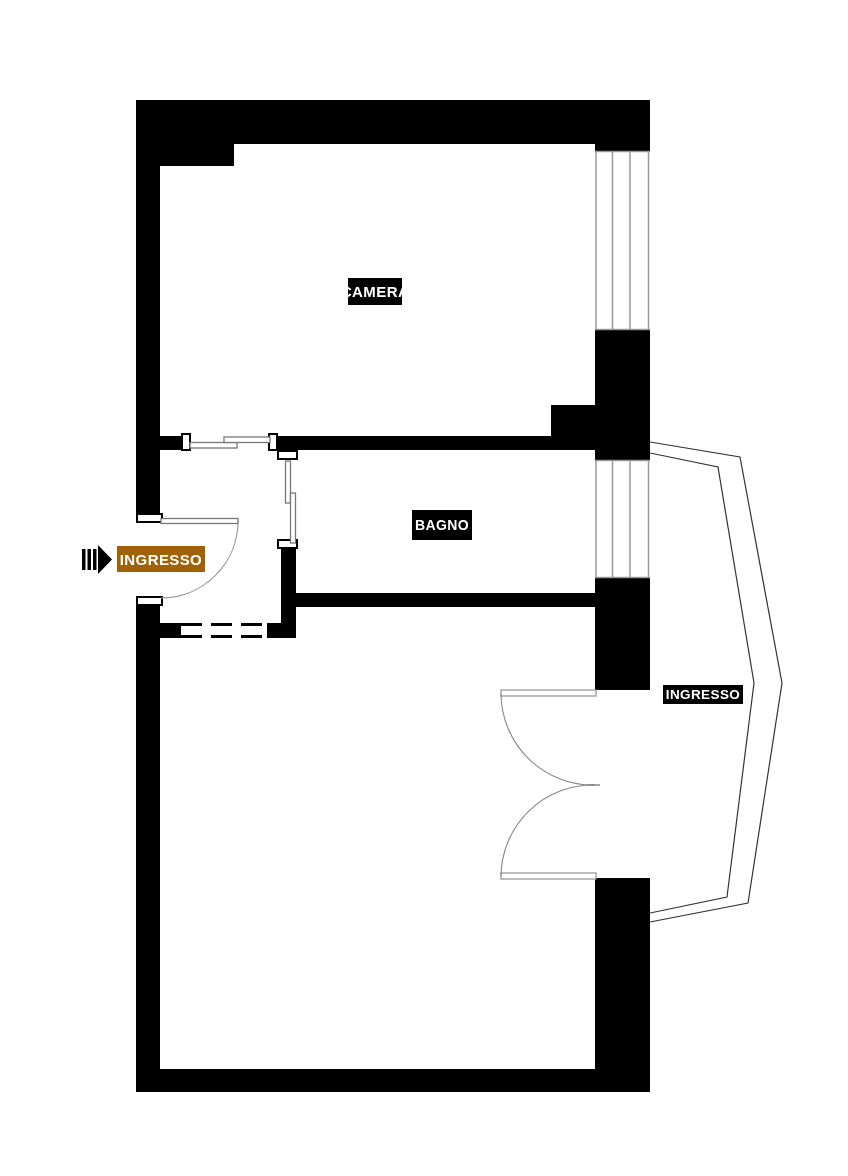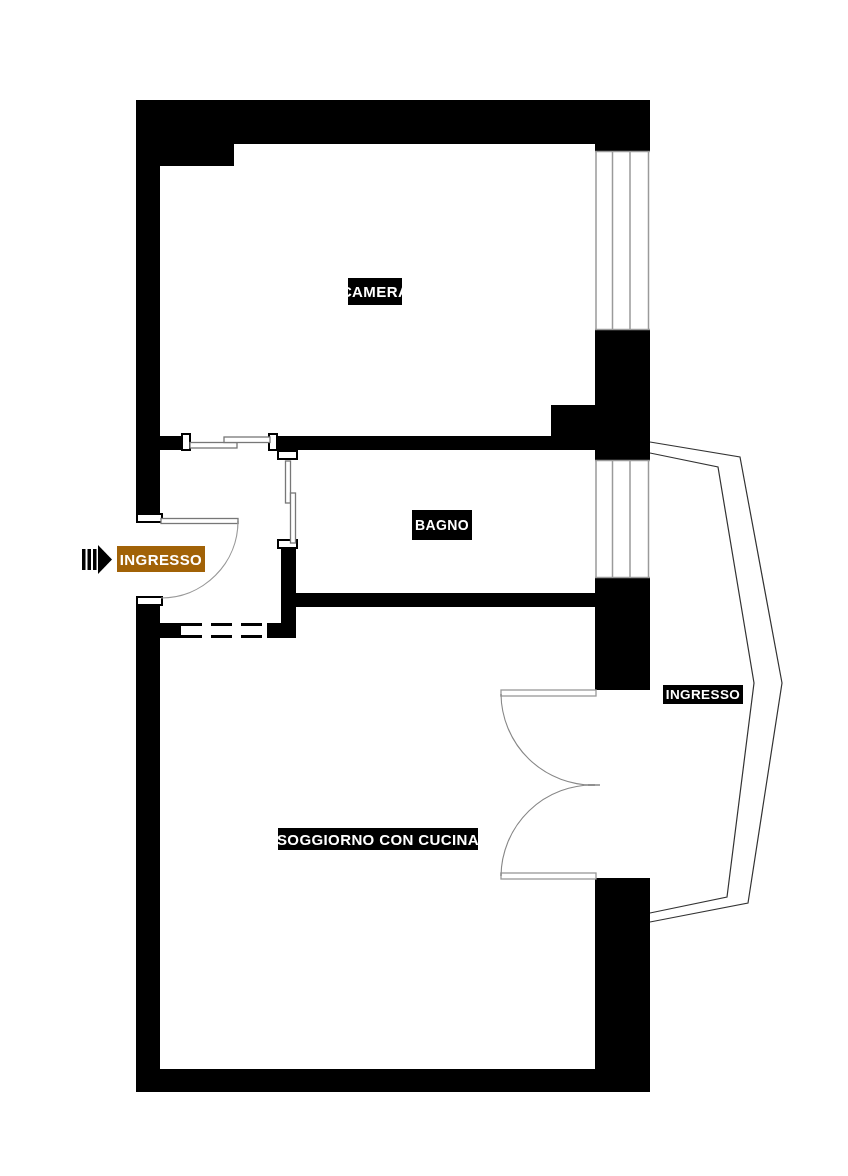--- a/index.html
+++ b/index.html
@@ -121,15 +121,14 @@
   </svg>
 
   <div class="room-label" id="label-camera">CAMERA</div>
 
   <div class="room-label" id="label-bagno">BAGNO</div>
 
   <div class="room-label" id="label-ingresso">INGRESSO</div>
 
   <div class="room-label" id="label-balcone">INGRESSO</div>
 
-  <div class="room-label" id="label-soggiorno">SOGGIORNO CON CUCINA</div>
 
 </div>
 
 </body></html>

